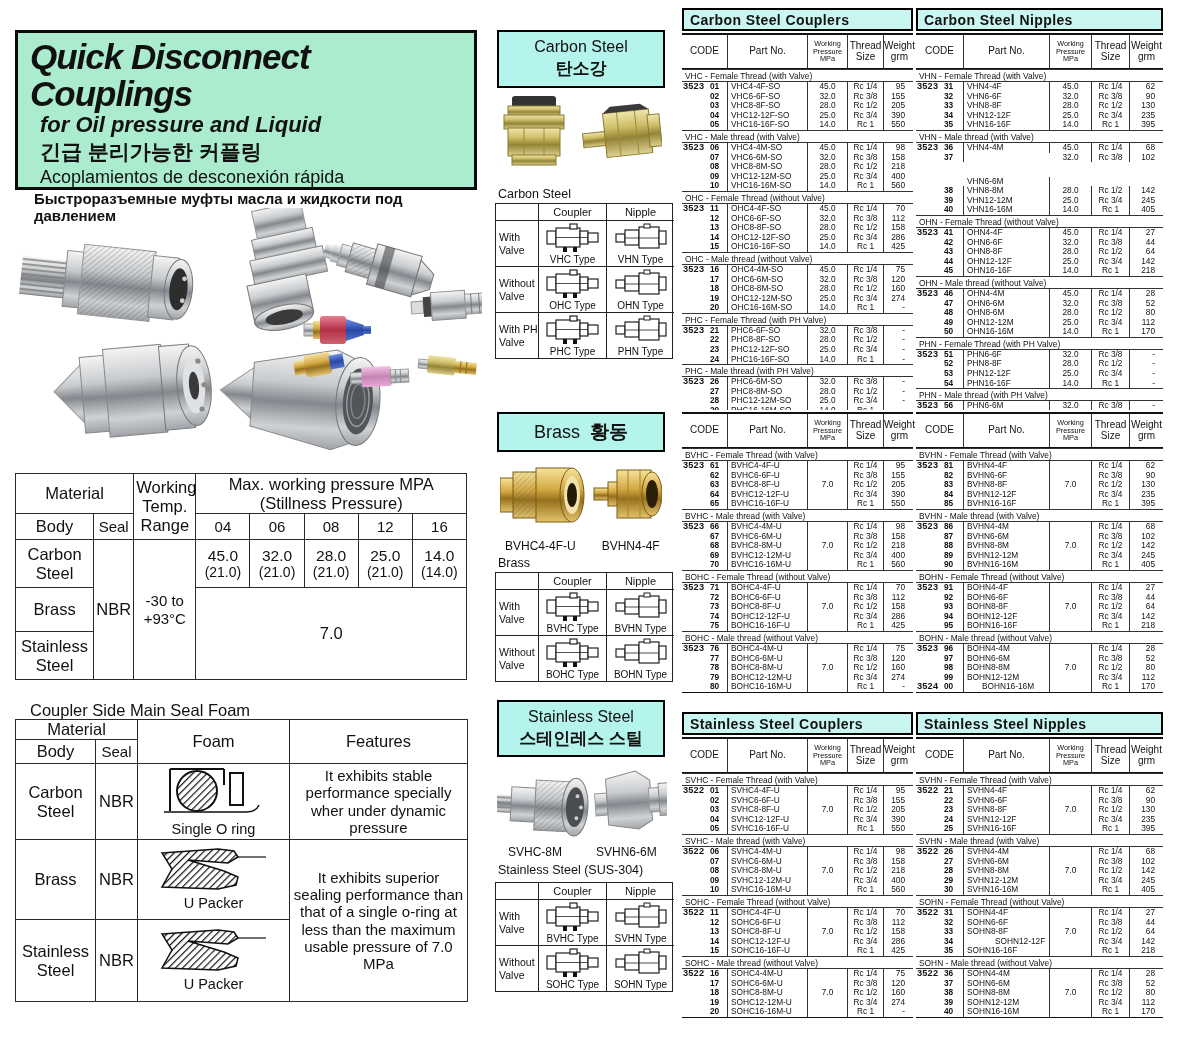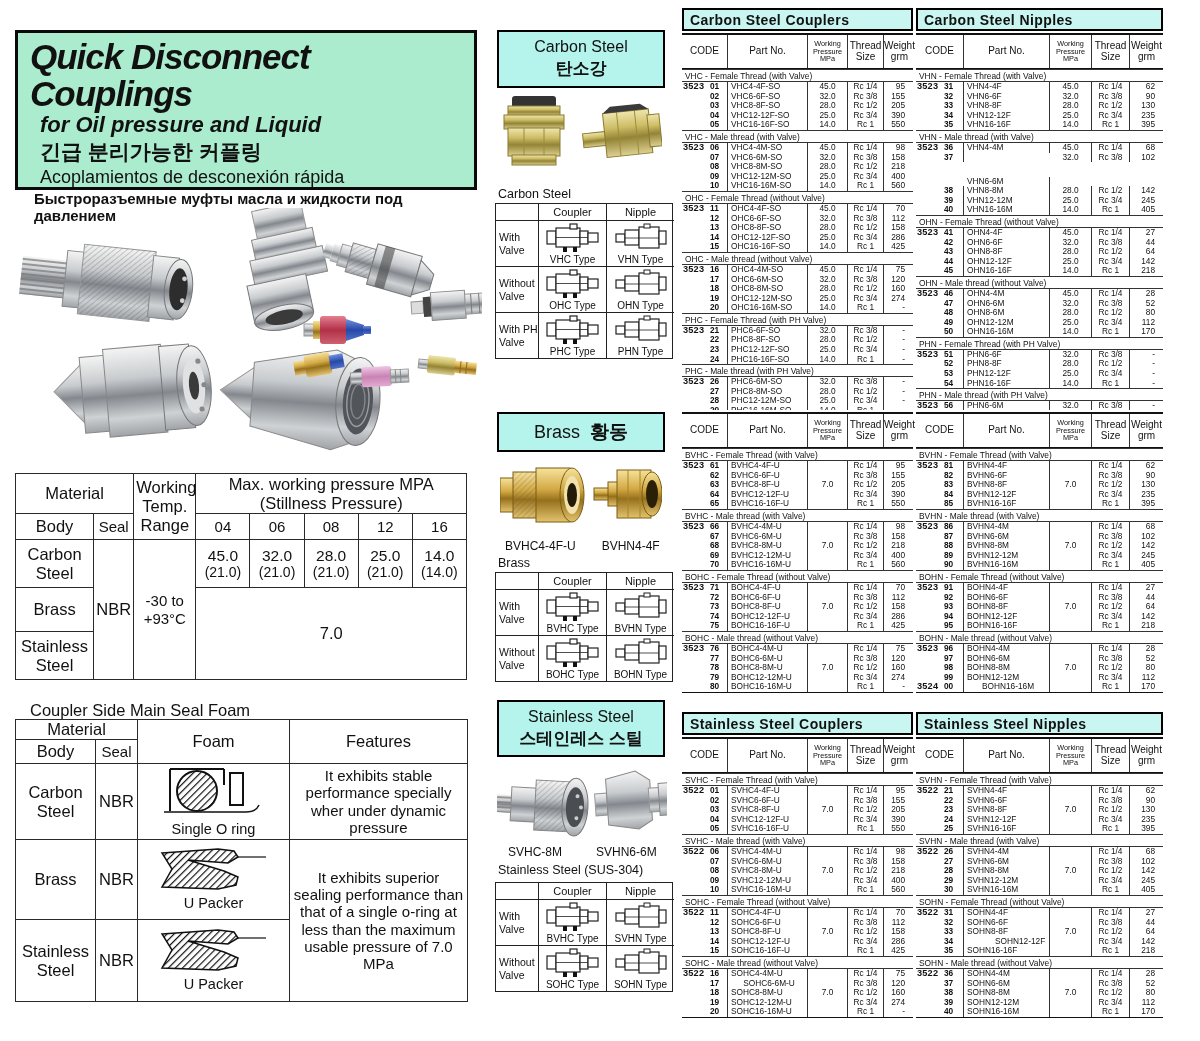--- a/index.html
+++ b/index.html
@@ -1652,21 +1652,21 @@
           <span class="cpfx">3522</span>
           <span class="csfx">16</span>
         </div>
         <div class="pc c2" style="grid-area: 1 / 2;">SOHC4-4M-U</div>
         <div class="pc c4" style="grid-area: 1 / 4;">Rc 1/4</div>
         <div class="pc c5" style="grid-area: 1 / 5;">75</div>
         <div class="pc c1 code" style="grid-area: 2 / 1;">
           <span class="cpfx"></span>
           <span class="csfx">17</span>
         </div>
-        <div class="pc c2" style="grid-area: 2 / 2; text-align: center;">SOHC6-6M-U</div>
+        <div class="pc c2" style="grid-area: 2 / 2;">SOHC6-6M-U</div>
         <div class="pc c4" style="grid-area: 2 / 4;">Rc 3/8</div>
         <div class="pc c5" style="grid-area: 2 / 5;">120</div>
         <div class="pc c1 code" style="grid-area: 3 / 1;">
           <span class="cpfx"></span>
           <span class="csfx">18</span>
         </div>
         <div class="pc c2" style="grid-area: 3 / 2;">SOHC8-8M-U</div>
         <div class="pc c4" style="grid-area: 3 / 4;">Rc 1/2</div>
         <div class="pc c5" style="grid-area: 3 / 5;">160</div>
         <div class="pc c1 code" style="grid-area: 4 / 1;">

